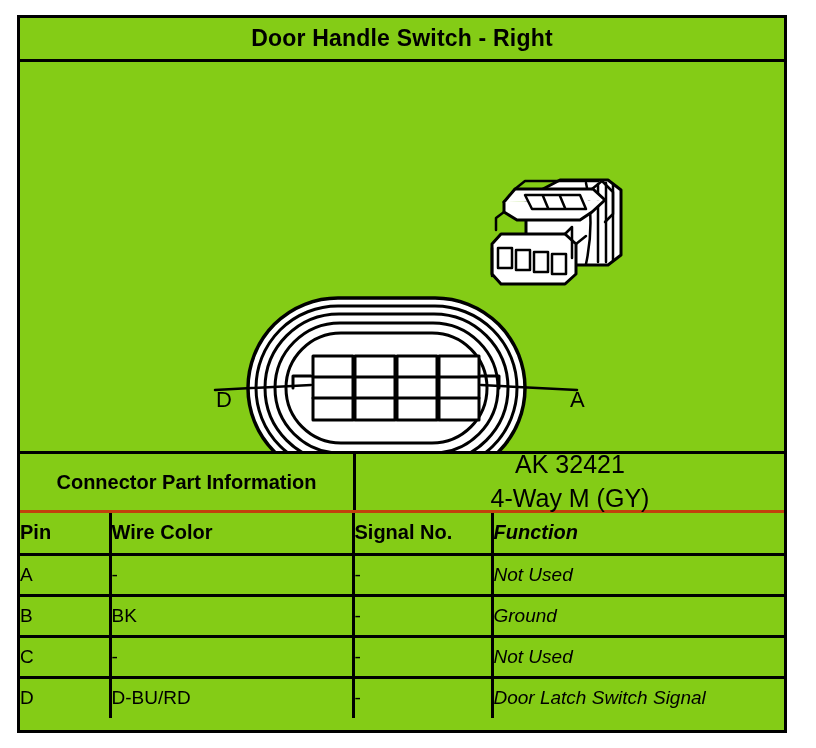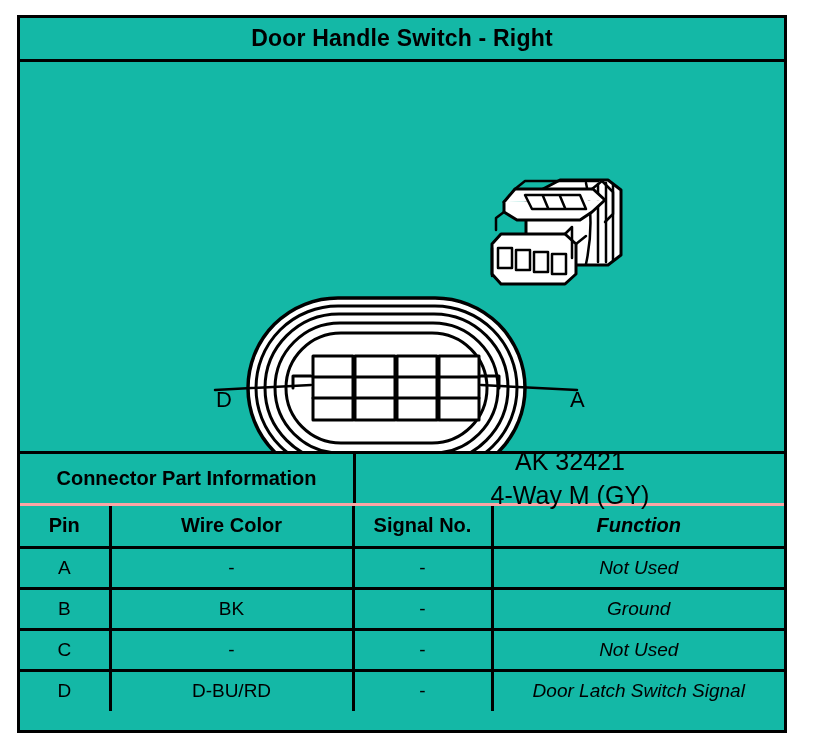--- a/index.html
+++ b/index.html
@@ -16,21 +16,21 @@
   }
 
   #page {
     position: absolute;
     left: 17px;
     top: 15px;
     width: 770px;
     height: 718px;
     border: 3px solid #000;
     box-sizing: border-box;
-    background: #14b8a6;
+    background: #84cc16;
   }
 
   
   .title-row {
     height: 44px;
     border-bottom: 3px solid #000;
     box-sizing: border-box;
     display: flex;
     align-items: center;
     justify-content: center;
@@ -51,22 +51,22 @@
   }
   .diagram-svg {
     position: absolute;
     left: 0;
     top: 0;
   }
 
   
   .partinfo-row {
     display: flex;
-    height: 52px;
-    border-bottom: 3px solid #fca5a5;
+    height: 59px;
+    border-bottom: 3px solid #c2410c;
     box-sizing: border-box;
     justify-content: flex-end;
   }
   .partinfo-label {
     width: 336px;
     border-right: 3px solid #000;
     box-sizing: border-box;
     display: flex;
     align-items: center;
     justify-content: center;
@@ -88,24 +88,24 @@
     width: 100%;
     border-collapse: collapse;
     table-layout: fixed;
   }
   .pin-table th,
   .pin-table td {
     border-right: 3px solid #000;
     border-bottom: 3px solid #000;
     box-sizing: border-box;
     height: 41px;
-    padding: 0 12px;
+    padding: 0 0;
     font-size: 19px;
     font-weight: normal;
-    text-align: center;
+    text-align: left;
     vertical-align: middle;
     white-space: nowrap;
   }
   .pin-table thead th {
     font-weight: bold;
     font-size: 20px;
   }
   .pin-table th:last-child,
   .pin-table td:last-child {
     border-right: none;

